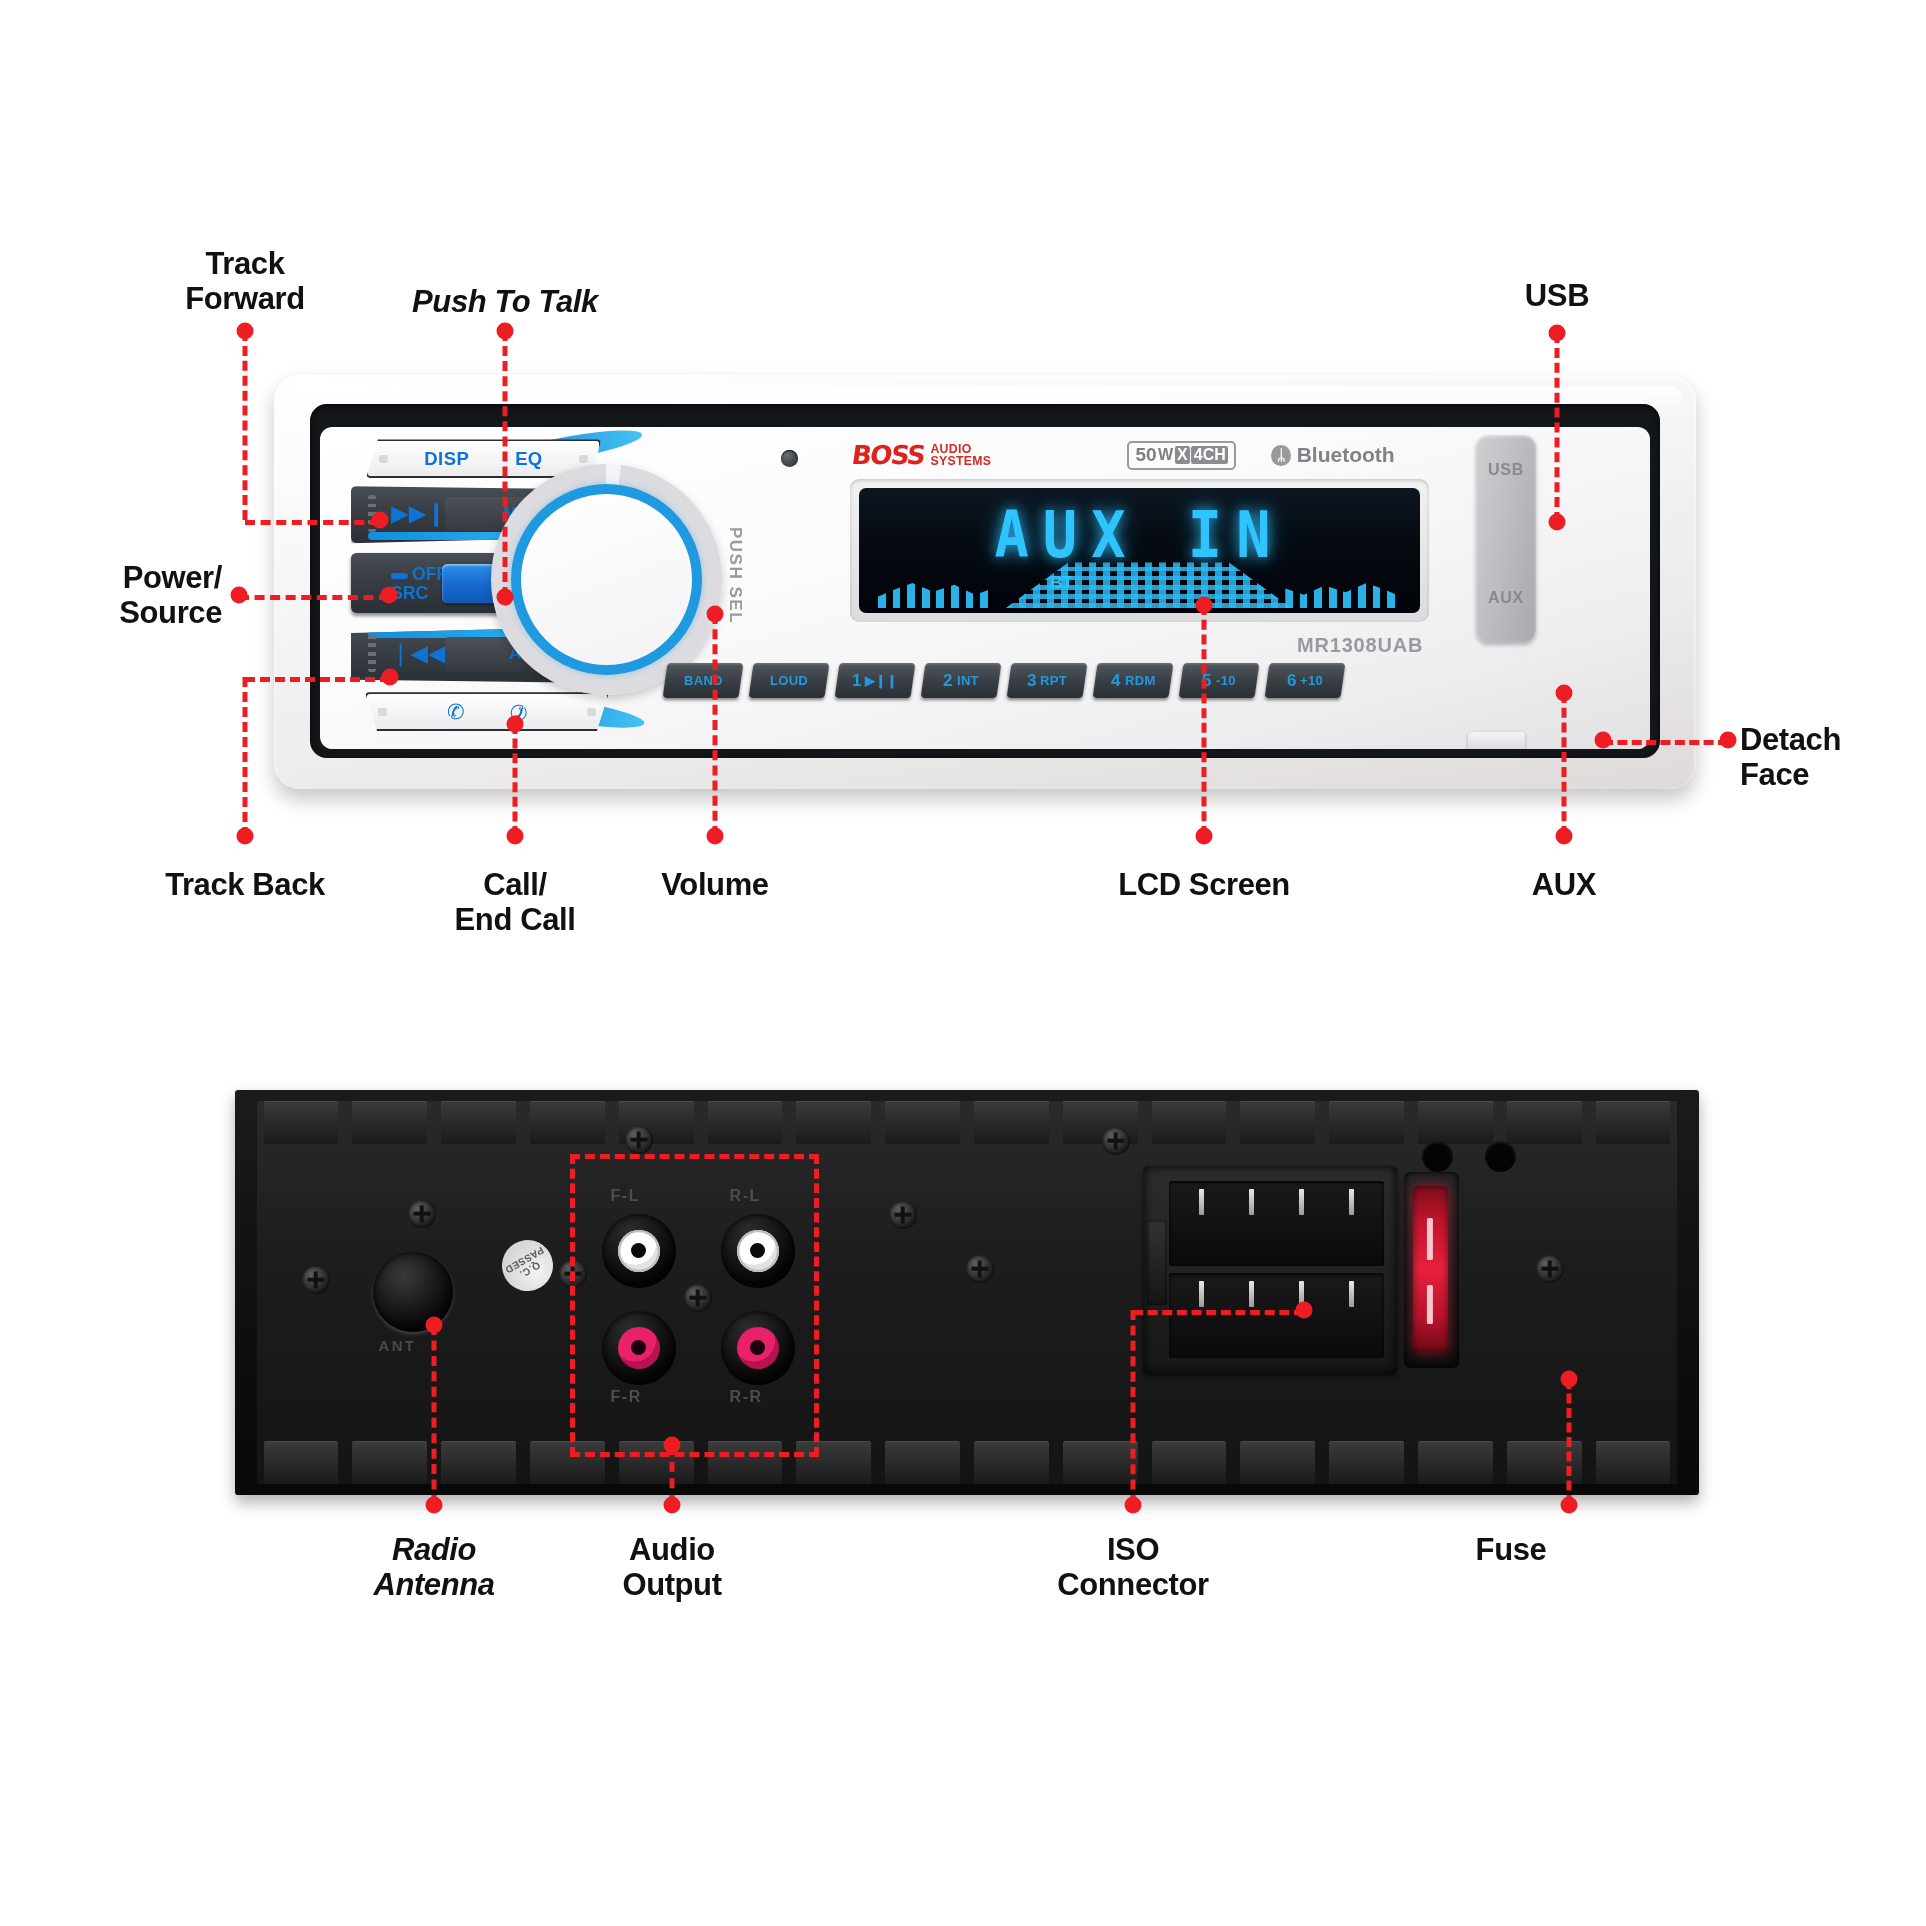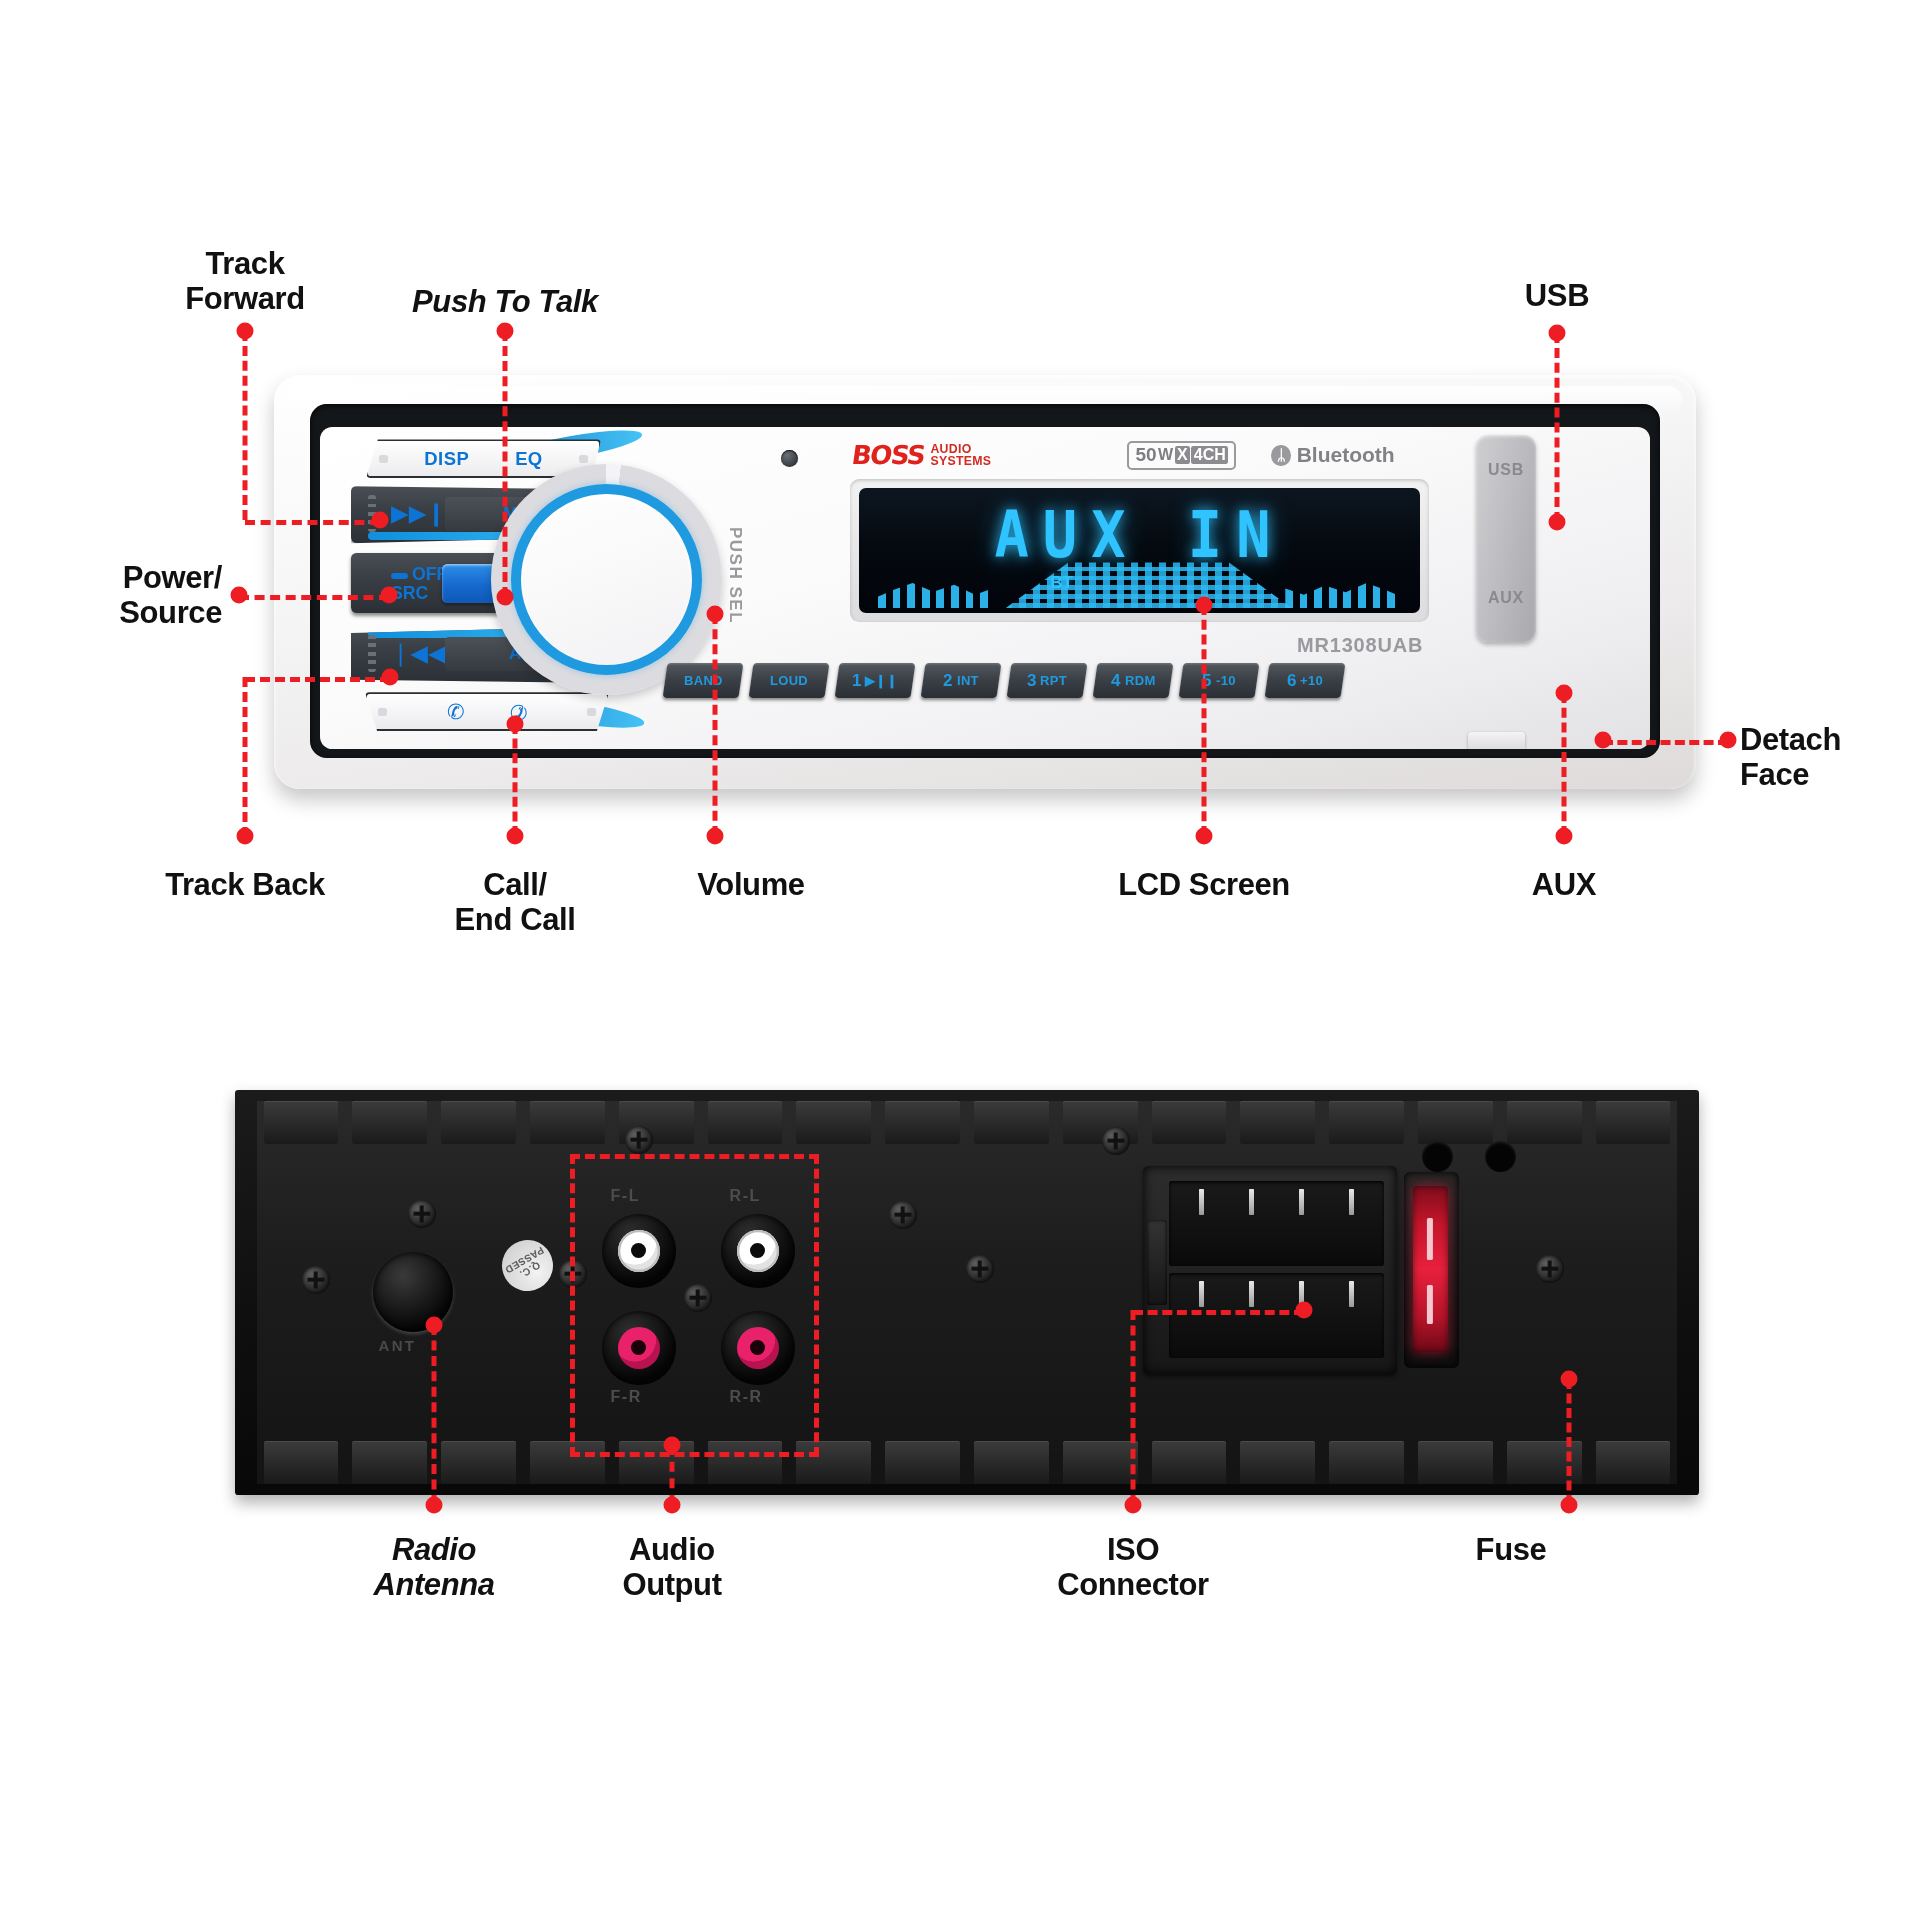--- a/index.html
+++ b/index.html
@@ -235,21 +235,21 @@
 Forward</div>
   <div class="callout c" style="left:505px;top:285px;font-style:italic;">Push To Talk</div>
   <div class="callout c" style="left:1557px;top:279px;">USB</div>
   <div class="callout r" style="left:222px;top:561px;">Power/
 Source</div>
   <div class="callout l" style="left:1740px;top:723px;">Detach
 Face</div>
   <div class="callout c" style="left:245px;top:868px;">Track Back</div>
   <div class="callout c" style="left:515px;top:868px;">Call/
 End Call</div>
-  <div class="callout c" style="left:715px;top:868px;margin-left:36px;">Volume</div>
+  <div class="callout c" style="left:715px;top:868px;">Volume</div>
   <div class="callout c" style="left:1204px;top:868px;">LCD Screen</div>
   <div class="callout c" style="left:1564px;top:868px;">AUX</div>
 
   <div class="dot" style="left:245px;top:331px;"></div>
   <div class="vline" style="left:245px;top:331px;height:189px;"></div>
   <div class="hline" style="left:245px;top:520px;width:135px;"></div>
   <div class="dot" style="left:380px;top:520px;"></div>
 
   <div class="dot" style="left:505px;top:331px;"></div>
   <div class="vline" style="left:505px;top:331px;height:266px;"></div>

